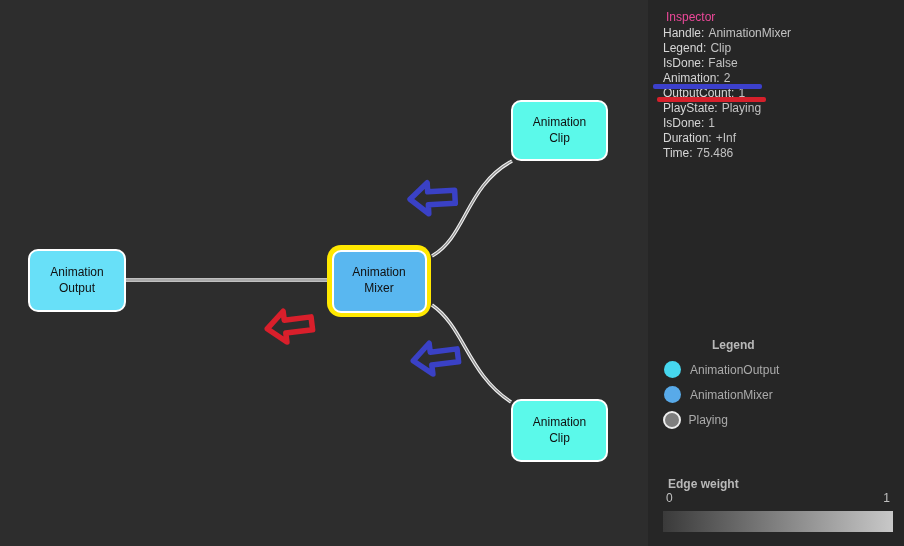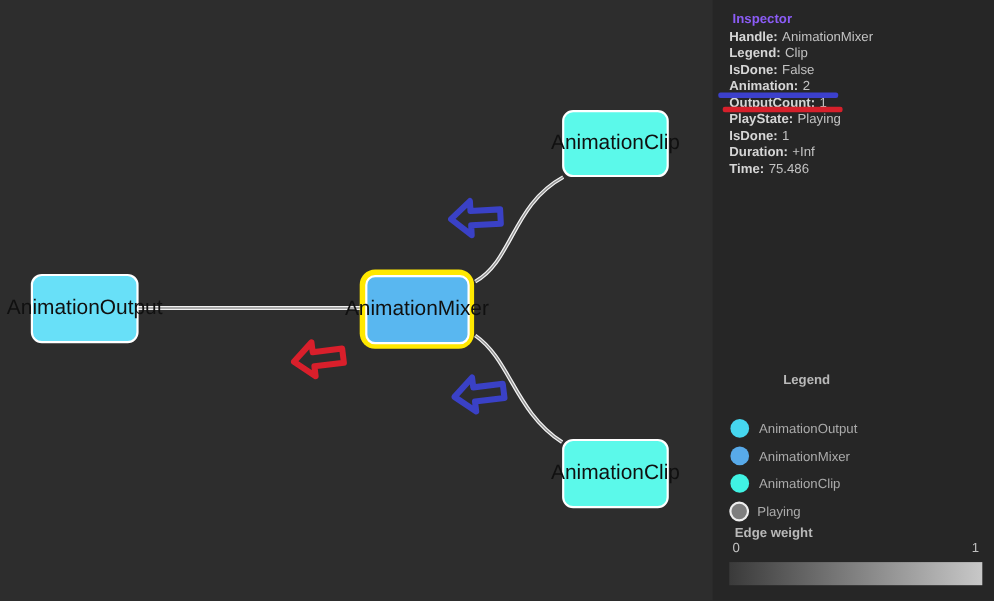--- a/index.html
+++ b/index.html
@@ -9,45 +9,45 @@
     background:#2d2d2d;
   }
   .app{position:relative;width:904px;height:546px;}
 
   
   .canvas{position:absolute;left:0;top:0;width:648px;height:546px;background:#2d2d2d;}
   .edges{position:absolute;left:0;top:0;}
   .node{
     position:absolute;box-sizing:border-box;
     border:2.5px solid #ffffff;border-radius:10px;
-    display:flex;flex-direction:row;align-items:center;justify-content:center;
-    font-size:19px;line-height:1.3;color:#101010;text-align:left;
+    display:flex;flex-direction:column;align-items:center;justify-content:center;
+    font-size:12px;line-height:1.3;color:#101010;text-align:left;
   }
   .node-sel{
     position:absolute;box-sizing:border-box;border-radius:14px;padding:4.5px;
   }
   .node-sel .node{position:relative;left:0;top:0;width:100%;height:100%;border-radius:9px;}
   .arrow{position:absolute;}
 
   
   .panel{
     position:absolute;left:648px;top:0;width:256px;height:546px;
     background:#262626;color:#c4c4c4;font-size:12px;
   }
-  .panel-title{position:absolute;left:18px;top:10px;font-weight:700;color:#8b5cf6;}
+  .panel-title{position:absolute;left:18px;top:10px;font-weight:400;color:#ec4899;}
   .props{position:absolute;left:15px;top:26px;}
   .prop-row{height:15px;line-height:15px;white-space:nowrap;}
-  .prop-label{font-weight:700;color:#d6d6d6;margin-right:4px;}
+  .prop-label{font-weight:400;color:#d6d6d6;margin-right:4px;}
   .prop-value{color:#c2c2c2;}
   .underline{position:absolute;height:4.5px;border-radius:2px;}
   .underline.blue{left:5px;top:84px;width:109px;}
   .underline.red{left:9px;top:97px;width:109px;}
 
   .legend-title{position:absolute;left:20px;top:338px;font-weight:700;color:#b9b9b9;margin-left:44px;}
-  .legend-items{position:absolute;left:16px;top:377px;}
+  .legend-items{position:absolute;left:16px;top:357px;}
   .legend-row{display:flex;align-items:center;height:25px;color:#ababab;}
   .dot{width:17px;height:17px;border-radius:50%;margin-right:9px;flex:none;}
   .dot.ring{width:14px;height:14px;border:2.5px solid #eeeeee;margin-left:-1px;margin-right:7.5px;}
 
   .ew-title{position:absolute;left:20px;top:477px;font-weight:700;color:#b9b9b9;}
   .ew-scale{position:absolute;left:15px;top:491px;width:230px;display:flex;justify-content:space-between;color:#c0c0c0;padding:0 3px;box-sizing:border-box;}
   .ew-bar{
     position:absolute;left:15px;top:511px;width:230px;height:21px;
     background:linear-gradient(to right,#3a3a3a,#c8c8c8);
   }
@@ -148,24 +148,20 @@
     <div class="legend-items">
       <div class="legend-row">
         <span class="dot" style="background-color: rgb(70, 215, 239);"></span>
         <span>AnimationOutput</span>
       </div>
       <div class="legend-row">
         <span class="dot" style="background-color: rgb(88, 170, 233);"></span>
         <span>AnimationMixer</span>
       </div>
       <div class="legend-row">
-        <span class="dot" style="background-color: rgb(64, 242, 227);"></span>
-        <span>AnimationClip</span>
-      </div>
-      <div class="legend-row">
         <span class="dot ring" style="background-color: rgb(126, 126, 126);"></span>
         <span>Playing</span>
       </div>
     </div>
 
     <div class="ew-title">Edge weight</div>
     <div class="ew-scale">
       <span>0</span>
       <span>1</span>
     </div>

